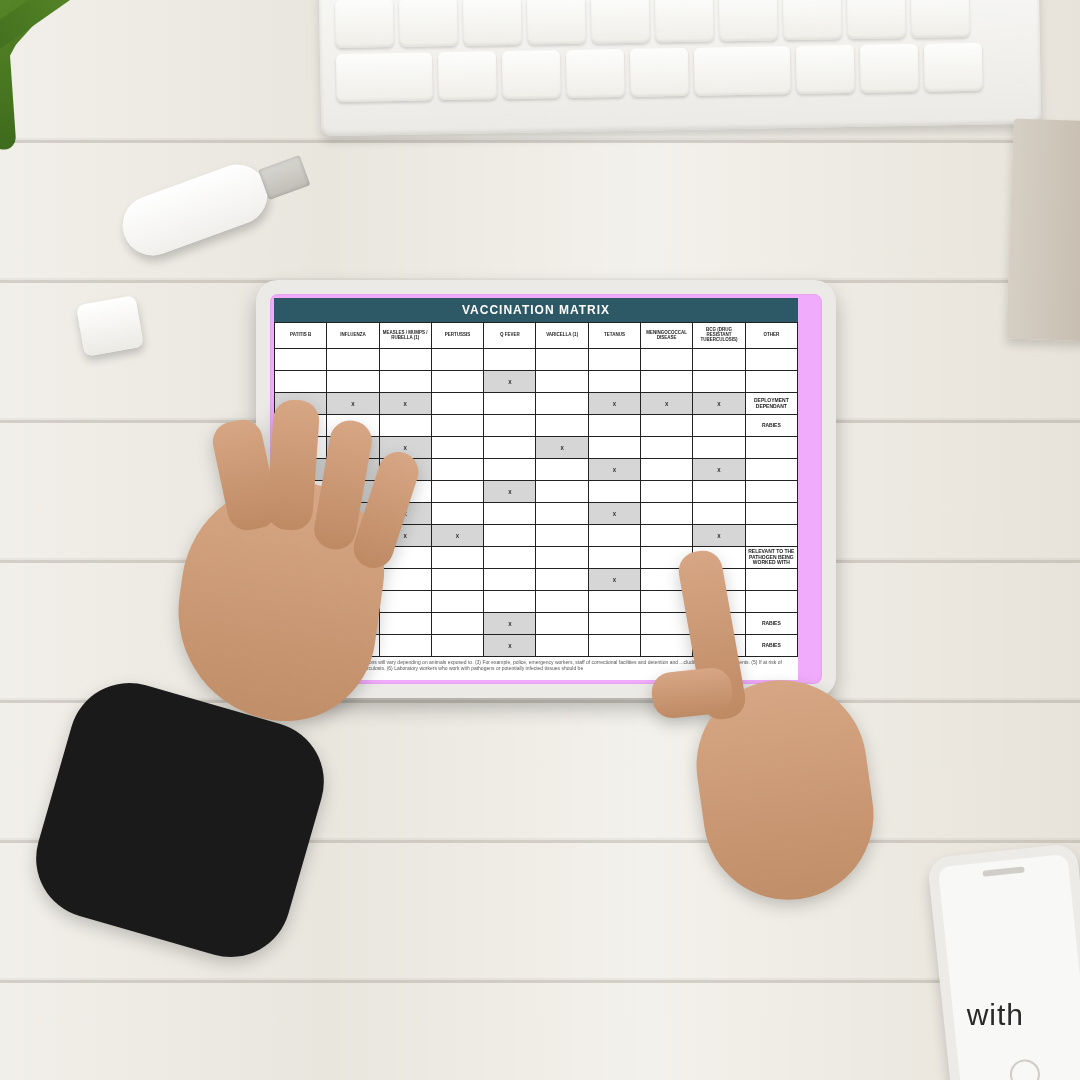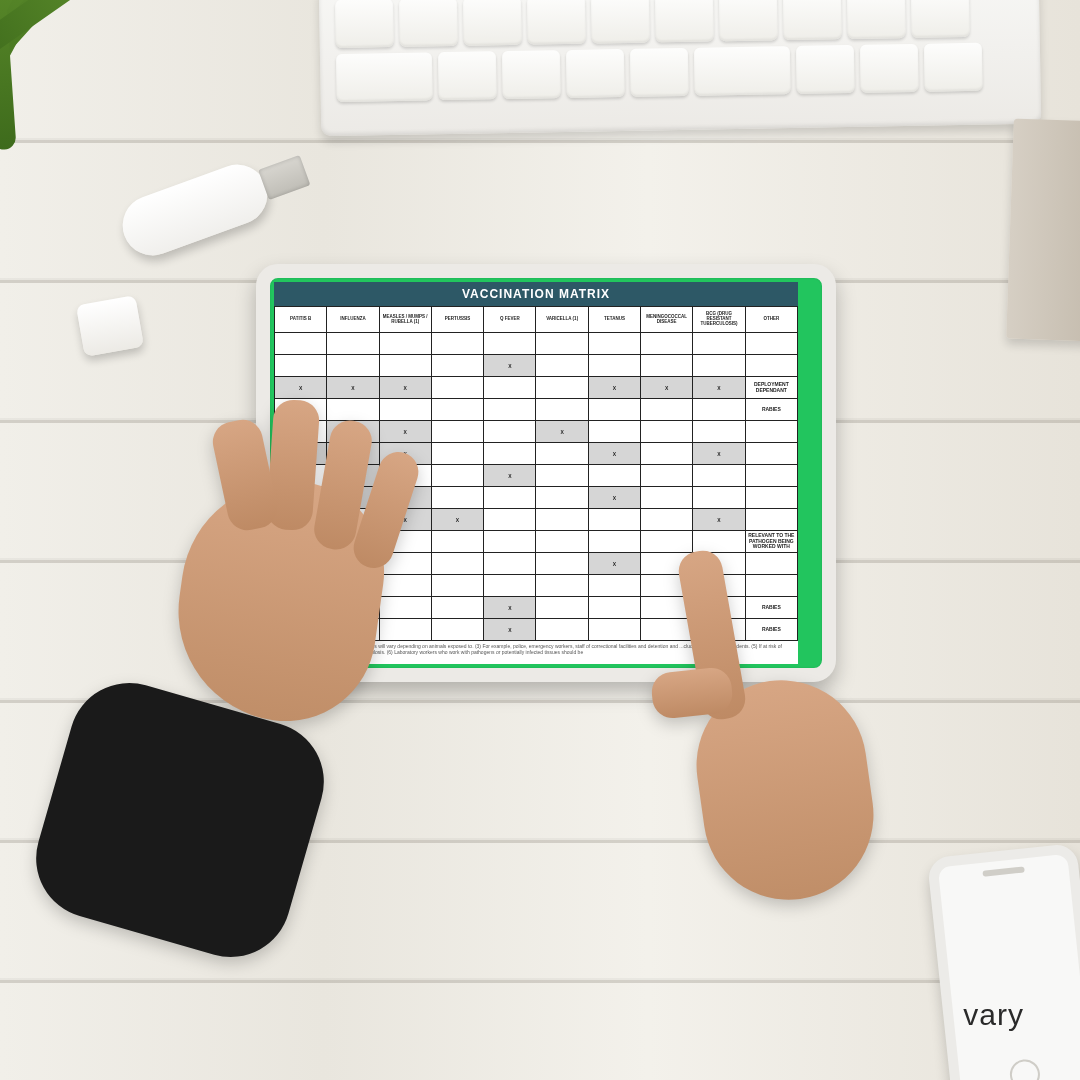--- a/index.html
+++ b/index.html
@@ -117,25 +117,25 @@
     width: 90px; height: 220px;
     background: linear-gradient(90deg,#d6cfc4,#c4bbad);
     border-radius: 4px;
     box-shadow: 0 6px 10px rgba(0,0,0,0.15);
     transform: rotate(2deg);
   }
 
   
   .tablet {
     position:absolute;
-    top: 264px;
+    top: 280px;
     left: 256px;
     width: 580px;
     height: 418px;
-    background: #22c55e;
+    background: #f0abfc;
     border: 14px solid #eceae6;
     border-radius: 22px;
     box-shadow: 0 10px 20px rgba(0,0,0,0.25), inset 0 0 2px rgba(0,0,0,0.15);
     text-decoration: underline;
   }
   .tablet-inner {
     position:absolute;
     inset: 4px 24px 4px 4px;
     background:#fff;
     overflow:hidden;
@@ -476,13 +476,13 @@
   <div class="finger" style="left:296px; top:50px; width:40px; height:120px; transform:rotate(18deg)"></div>
   <div class="finger" style="left:150px; top:20px; width:50px; height:110px; transform:rotate(-12deg)"></div>
 </div>
 
 <div class="hand right-hand">
   <div class="skin" style="left:40px; top:120px; width:170px; height:220px; border-radius:90px; transform:rotate(-8deg)"></div>
   <div class="finger" style="left:30px; top:-10px; width:44px; height:170px; transform:rotate(-10deg)"></div>
   <div class="finger" style="left:-8px; top:110px; width:80px; height:46px; transform:rotate(-6deg)"></div>
 </div>
 
-<div class="brand">vary</div>
+<div class="brand">with</div>
 
 </body></html>

